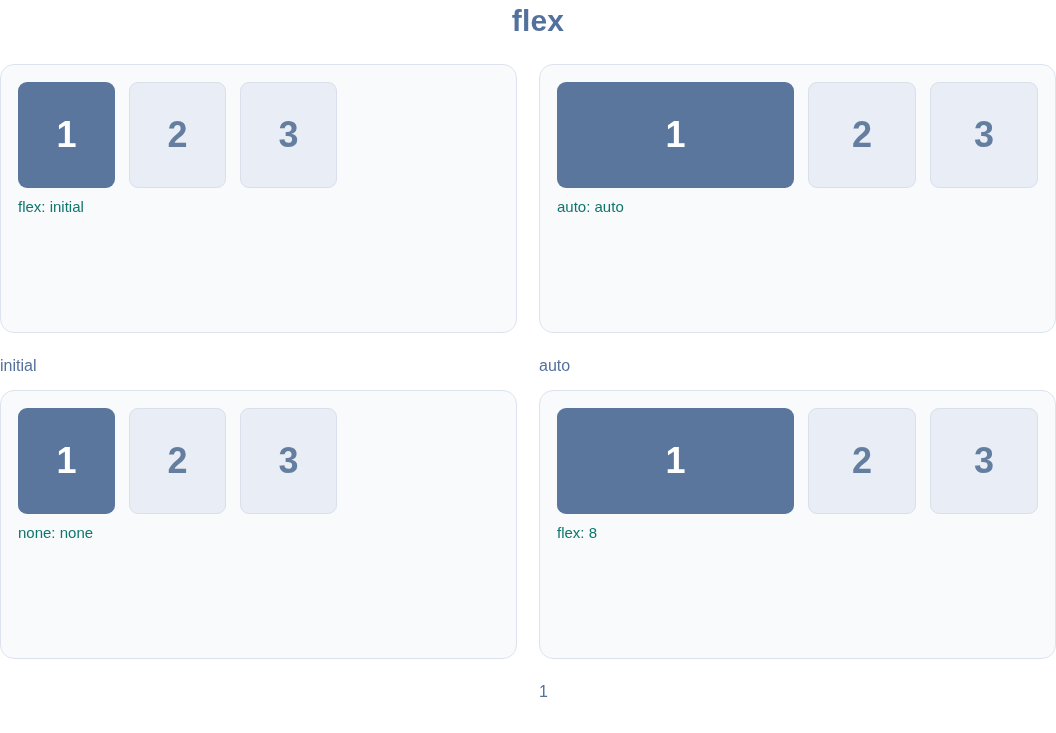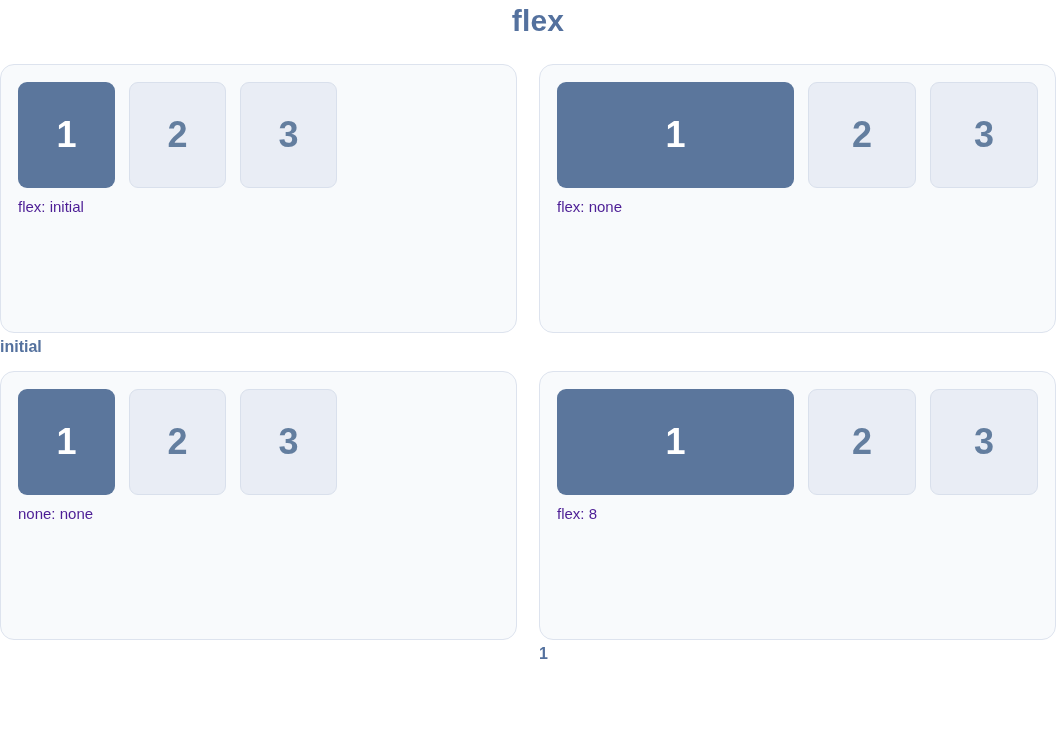--- a/index.html
+++ b/index.html
@@ -68,27 +68,27 @@
     background: #e9edf5;
     border: 1.5px solid #d9e0ec;
     color: #637e9f;
   }
   .panel--grow .box--active { width: auto; flex: 1 1 auto; }
   .panel--grow .box--muted  { width: 108px; flex: 0 0 108px; }
   .flex-label {
     margin-top: 10px;
     font-size: 15px;
     font-weight: 500;
-    color: #4c1d95;
+    color: #0f766e;
   }
   .caption {
-    margin-top: 5px;
+    margin-top: 24px;
     line-height: 17px;
     font-size: 16px;
-    font-weight: 700;
+    font-weight: 400;
     color: #54719e;
   }
 </style>
 </head>
 <body>
 
 <div class="page">
 
   <h1 class="page-title">flex</h1>
 
@@ -106,22 +106,23 @@
       <div class="caption">initial</div>
     </div>
 
     <div class="figure">
       <div class="panel panel--grow">
         <div class="boxes-row">
           <div class="box box--active">1</div>
           <div class="box box--muted">2</div>
           <div class="box box--muted">3</div>
         </div>
-        <div class="flex-label">flex: none</div>
+        <div class="flex-label">auto: auto</div>
       </div>
+      <div class="caption">auto</div>
     </div>
 
     <div class="figure">
       <div class="panel">
         <div class="boxes-row">
           <div class="box box--active">1</div>
           <div class="box box--muted">2</div>
           <div class="box box--muted">3</div>
         </div>
         <div class="flex-label">none: none</div>

